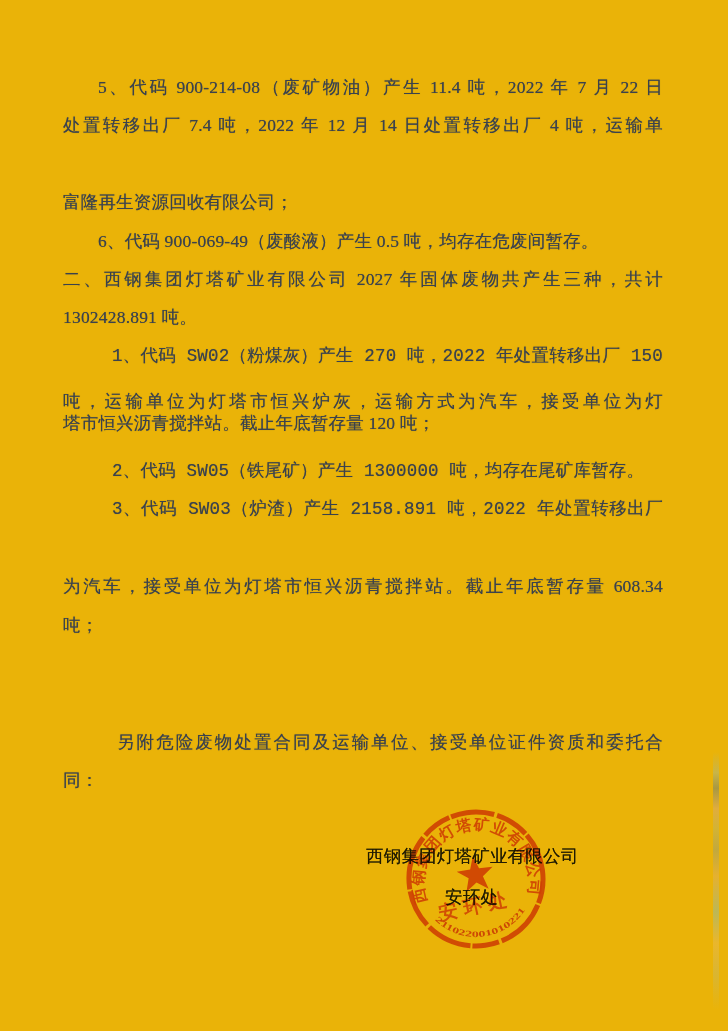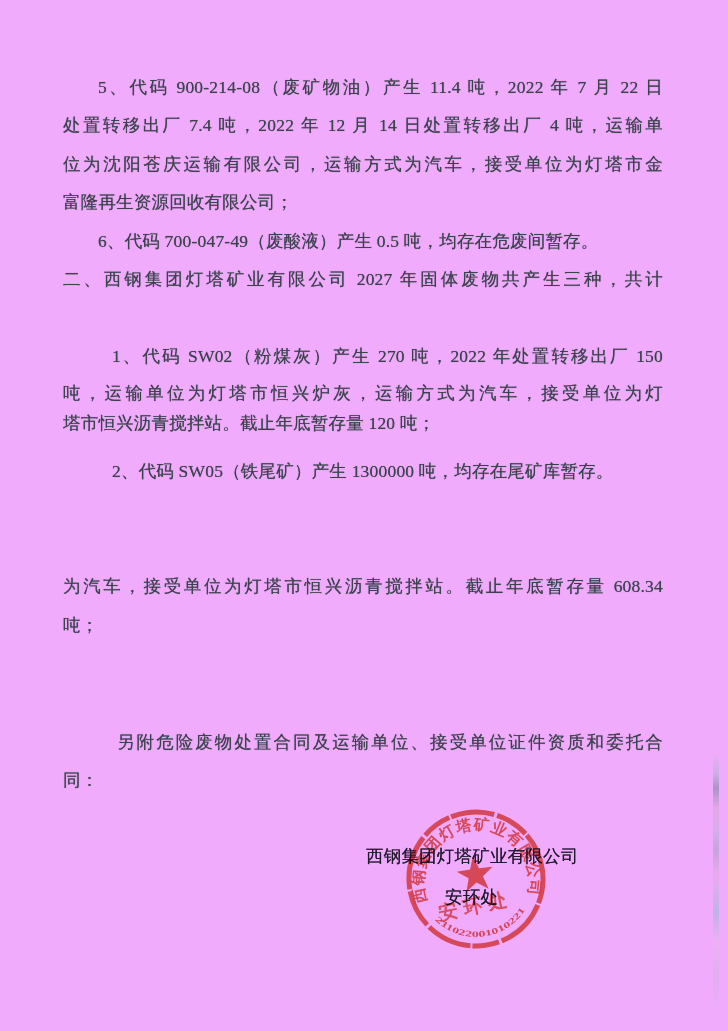--- a/index.html
+++ b/index.html
@@ -1,30 +1,30 @@
 <!DOCTYPE html>
 <html><head>
 <meta charset="utf-8">
 <style>
   html,body{margin:0;padding:0;}
   body{
     width:728px;height:1031px;position:relative;background:#ffffff;
     font-family:"Liberation Serif","DejaVu Serif",serif;
   }
-  .page{position:absolute;inset:0;background:#f0abfc;overflow:hidden;}
+  .page{position:absolute;inset:0;background:#eab308;overflow:hidden;}
   
   .line{
     position:absolute;left:63px;width:600px;height:38px;line-height:38px;
     font-size:17.5px;color:#3b424c;letter-spacing:.2px;
     text-shadow:0 0 .7px rgba(66,73,84,.75);
     overflow:hidden;
   }
   .j{text-align:justify;text-align-last:justify;text-justify:inter-character;}
   .i2{text-indent:35px;}
-  .i28{text-indent:49px;}
+  .i28{text-indent:49px;font-family:Liberation Mono, monospace;}
   .i31{text-indent:54px;}
   
   .sig{
     position:absolute;color:#22262d;font-size:17.5px;line-height:22px;
     letter-spacing:.2px;z-index:3;mix-blend-mode:multiply;
     text-shadow:0 0 .6px rgba(34,38,45,.8);white-space:nowrap;
   }
   .sig-company{left:366px;top:845px;}
   .sig-dept{left:445px;top:886px;}
   
@@ -50,28 +50,29 @@
       rgba(160,190,195,0) 100%);
   }
 </style>
 </head>
 <body>
 
 <div class="page">
 
   <div class="line i2 j" style="top:68px">5、代码 900-214-08（废矿物油）产生 11.4 吨，2022 年 7 月 22 日</div>
   <div class="line j" style="top:106px">处置转移出厂 7.4 吨，2022 年 12 月 14 日处置转移出厂 4 吨，运输单</div>
-  <div class="line j" style="top:145px">位为沈阳苍庆运输有限公司，运输方式为汽车，接受单位为灯塔市金</div>
   <div class="line" style="top:183px">富隆再生资源回收有限公司；</div>
-  <div class="line i2" style="top:222px">6、代码 700-047-49（废酸液）产生 0.5 吨，均存在危废间暂存。</div>
+  <div class="line i2" style="top:222px">6、代码 900-069-49（废酸液）产生 0.5 吨，均存在危废间暂存。</div>
   <div class="line j" style="top:260px">二、西钢集团灯塔矿业有限公司 2027 年固体废物共产生三种，共计</div>
+  <div class="line" style="top:298px">1302428.891 吨。</div>
   <div class="line i28 j" style="top:337px">1、代码 SW02（粉煤灰）产生 270 吨，2022 年处置转移出厂 150</div>
-  <div class="line j" style="top:374px">吨，运输单位为灯塔市恒兴炉灰，运输方式为汽车，接受单位为灯</div>
+  <div class="line j" style="top:382px">吨，运输单位为灯塔市恒兴炉灰，运输方式为汽车，接受单位为灯</div>
   <div class="line" style="top:404px">塔市恒兴沥青搅拌站。截止年底暂存量 120 吨；</div>
   <div class="line i28" style="top:452px">2、代码 SW05（铁尾矿）产生 1300000 吨，均存在尾矿库暂存。</div>
+  <div class="line i28 j" style="top:490px">3、代码 SW03（炉渣）产生 2158.891 吨，2022 年处置转移出厂</div>
   <div class="line j" style="top:567px">为汽车，接受单位为灯塔市恒兴沥青搅拌站。截止年底暂存量 608.34</div>
   <div class="line" style="top:606px">吨；</div>
   <div class="line i31 j" style="top:723px">另附危险废物处置合同及运输单位、接受单位证件资质和委托合</div>
   <div class="line" style="top:761px">同：</div>
 
   <svg class="seal" viewBox="0 0 160 160" aria-hidden="true">
     <defs>
       <path id="arcTop" d="M 28.4 95.8 A 53 53 0 1 1 131.6 95.8" fill="none"></path>
       <path id="arcBottom" d="M 32.5 113.3 A 58 58 0 0 0 127.5 113.3" fill="none"></path>
     </defs>

